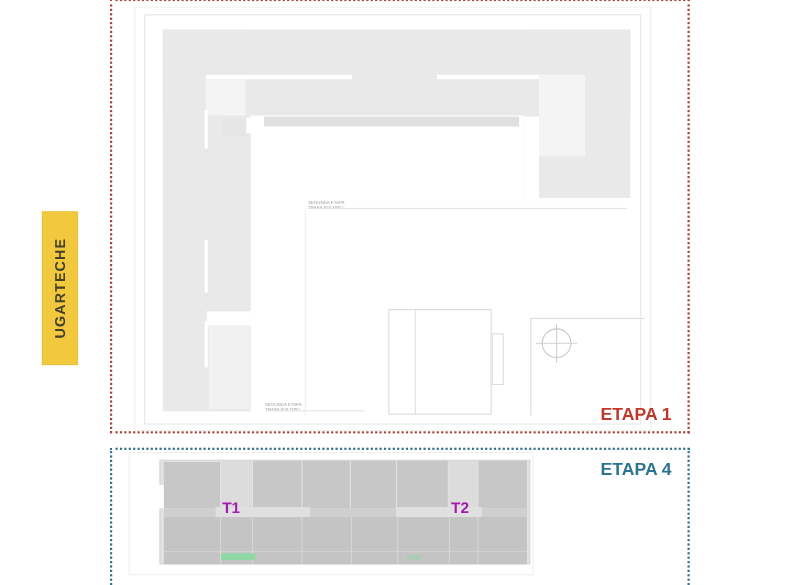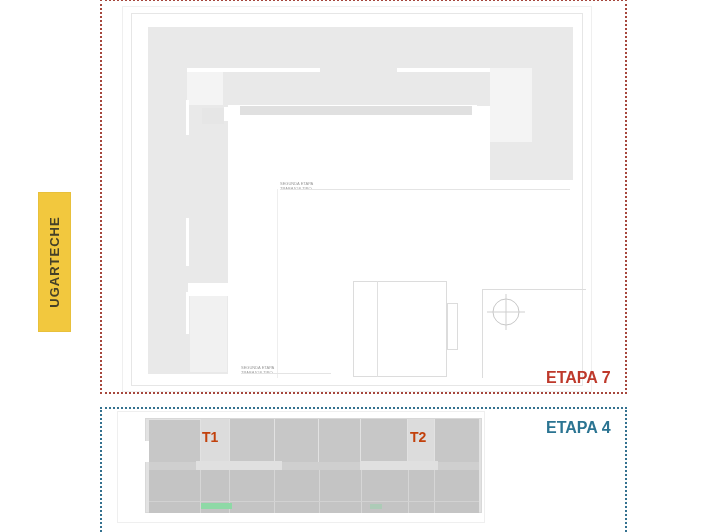--- a/index.html
+++ b/index.html
@@ -77,21 +77,21 @@
   #midband{left:149px;top:462px;width:330px;height:8px;background:#cfcfcf;}
   #midl1{left:196px;top:461px;width:86px;height:9px;background:#e0e0e0;}
   #midl2{left:360px;top:461px;width:78px;height:9px;background:#e0e0e0;}
   #bslab{left:149px;top:470px;width:330px;height:43px;background:#c4c4c4;}
   .seam{top:470px;width:1px;height:43px;background:#d6d6d6;}
   #sm1{left:200px;} #sm2{left:229px;} #sm3{left:274px;} #sm4{left:319px;}
   #sm5{left:361px;} #sm6{left:408px;} #sm7{left:434px;}
   #seamh{left:149px;top:501px;width:330px;height:1px;background:#d2d2d2;}
   #green{left:201px;top:503px;width:31px;height:6px;background:#8ED9A6;}
   #green2{left:370px;top:504px;width:12px;height:5px;background:rgba(141,216,165,0.4);}
-  .tower{font-size:14px;font-weight:bold;color:#c2410c;top:429px;}
+  .tower{font-size:14px;font-weight:bold;color:#a21caf;top:453px;}
   #t1{left:202px;} #t2{left:410px;}
 </style>
 </head>
 <body>
 
 <div id="page">
 
   <div id="street">
     <span>UGARTECHE</span>
   </div>
@@ -137,21 +137,21 @@
     <span style="position:static;display:block">TRABAJOS TIPO</span>
   </div>
   <div id="ruleAh"></div>
   <div id="ruleAv"></div>
   <div id="annB" class="tiny">
     <span style="position:static;display:block">SEGUNDA ETAPA</span>
     <span style="position:static;display:block">TRABAJOS TIPO</span>
   </div>
   <div id="ruleBh"></div>
 
-  <div id="etapa2-label">ETAPA 7</div>
+  <div id="etapa2-label">ETAPA 1</div>
 
   <div id="f1a"></div>
   <div id="slab"></div>
   <div id="notchL"></div>
 
   <div id="bA" class="blk"></div>
   <div id="t1col" class="tcol"></div>
   <div id="bB" class="blk"></div>
   <div id="bC" class="blk"></div>
   <div id="bD" class="blk"></div>

